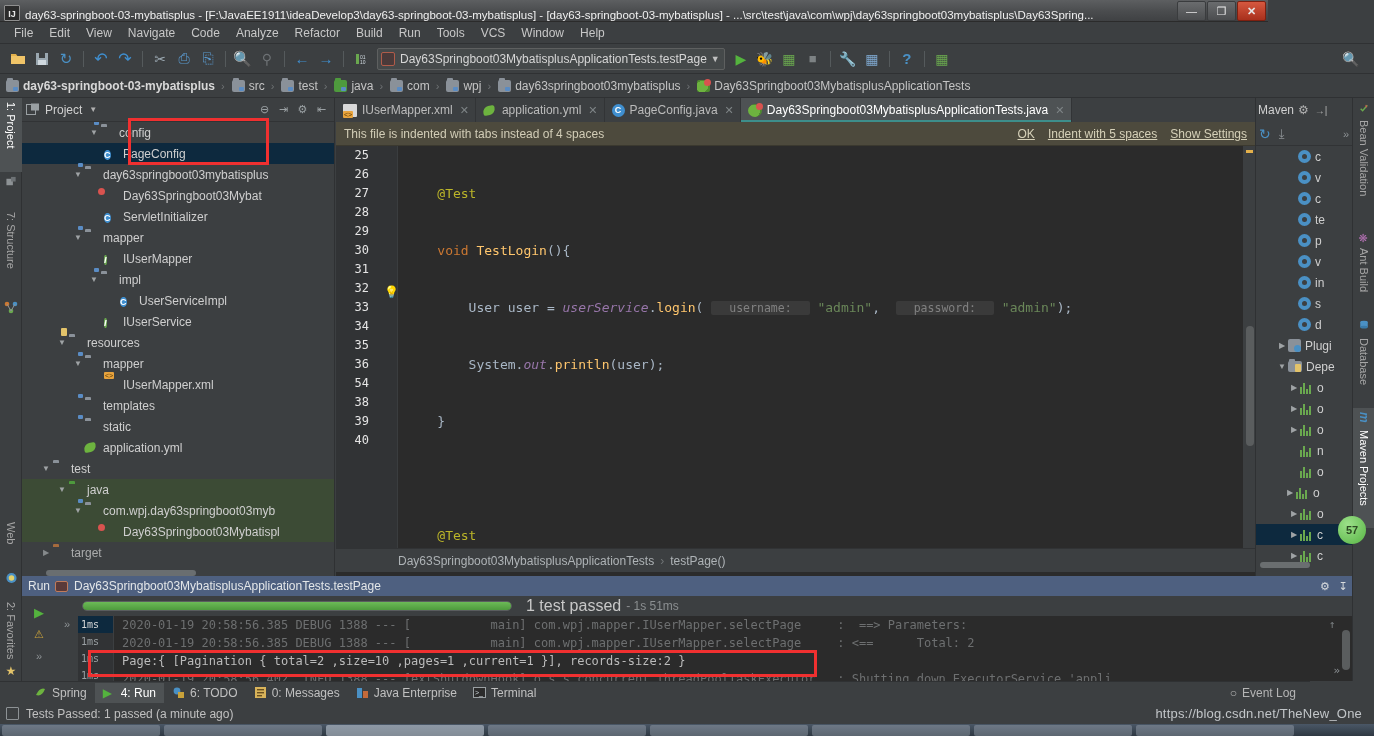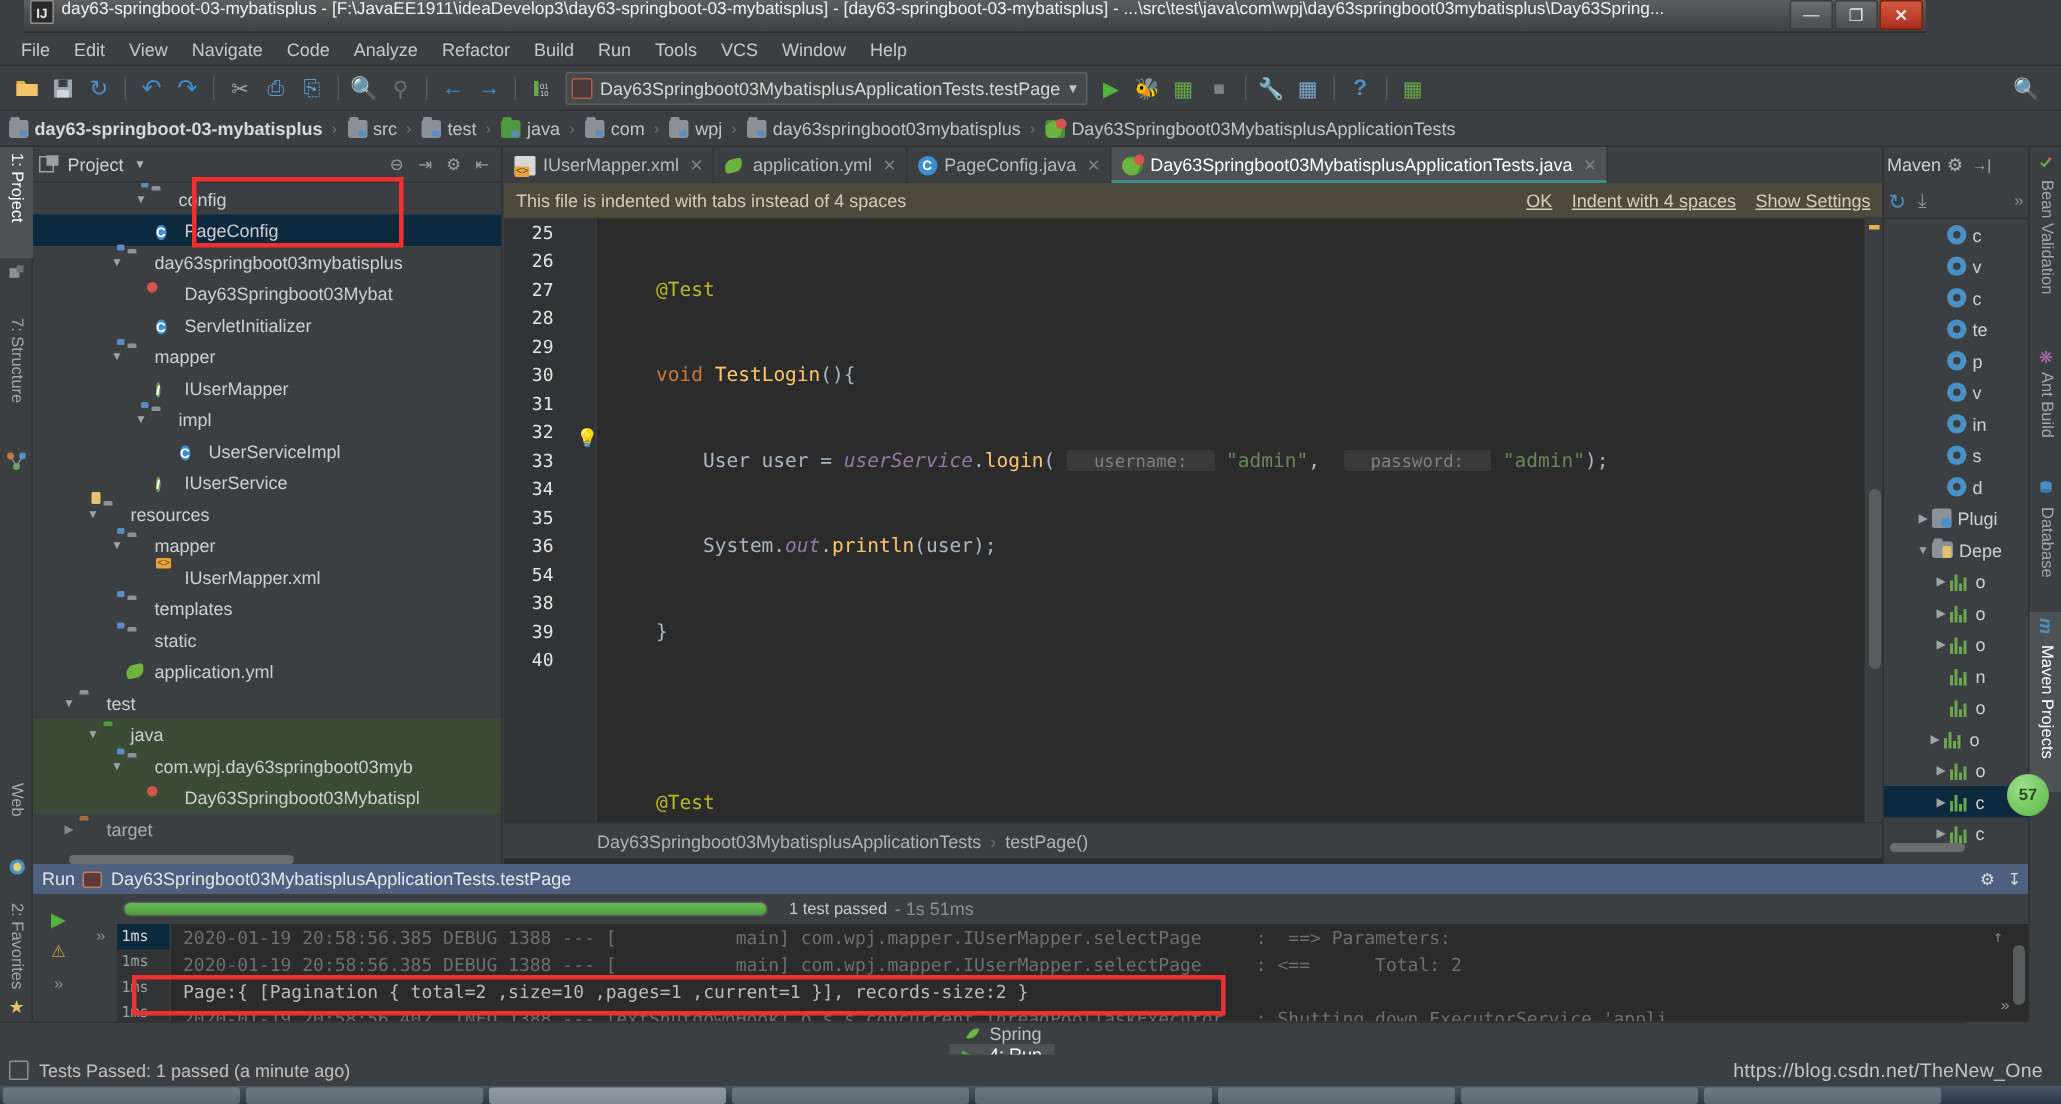--- a/index.html
+++ b/index.html
@@ -10,23 +10,23 @@
     background: #3c3f41;
     font-family: "Liberation Sans", sans-serif;
     font-size: 12px;
     color: #bbbbbb;
     -webkit-font-smoothing: antialiased;
   }
   .app { position: relative; width: 1374px; height: 736px; }
 
   
   .titlebar {
-    position: absolute; top: 0; left: 16px; width: 1268px; height: 22px;
+    position: absolute; top: 0; left: 0; width: 1268px; height: 22px;
     background: linear-gradient(to bottom, #5d5f61, #4a4c4e 55%, #3f4143);
-    display: flex; align-items: flex-start;
+    display: flex; align-items: flex-end;
     border-bottom: 1px solid #2b2b2b;
   }
   .titlebar .ij-logo {
     width: 16px; height: 16px; margin: 0 5px 0 4px;
     background: #2b2b2b; color: #e8e8e8;
     font-size: 9px; font-weight: bold; line-height: 16px; text-align: center;
     border: 1px solid #8f8f8f; border-radius: 1px;
   }
   .titlebar .title-text {
     flex: 1; font-size: 11.5px; color: #f0f0f0; white-space: nowrap;
@@ -259,42 +259,41 @@
   .run-tests { width: 36px; background: #313335; border-right: 1px solid #3c3f41; }
   .run-tests .tt { height: 17px; font-size: 10px; color: #9aa0a3; padding-left: 3px; line-height: 17px; font-family:"DejaVu Sans Mono",monospace;}
   .run-tests .tt.sel { background: #0d293e; color: #d8d8d8; }
 
   .run-main { flex: 1; position: relative; background: #2b2b2b; }
   .statusline { height: 20px; display: flex; align-items: center; background: #3c3f41; padding-left: 4px; }
   .progressbar {
     width: 430px; height: 10px; background: #4d5052; border-radius: 5px; overflow: hidden; border:1px solid #5a5d5f;
   }
   .progressbar .pb-fill { height: 100%; width: 100%; background: linear-gradient(to bottom,#6cba57,#4e9a3d); }
-  .statusline .st-text { font-size: 11px; color: #c8c8c8; margin-left: 14px; }
+  .statusline .st-text { font-size: 16px; color: #c8c8c8; margin-left: 14px; }
   .statusline .st-sub { font-size: 12px; color: #8b8f91; margin-left: 5px; }
 
   .console {
     position: relative; height: 65px; background: #2b2b2b; overflow: hidden;
     font-family: "DejaVu Sans Mono", monospace; font-size: 12px; color: #bbbbbb;
     padding-left: 8px; padding-top: 0px;
   }
   .console .ln { height: 18px; line-height: 18px; white-space: pre; }
   .console .dim { color: #6d6f70; }
   .console-scroll { position:absolute; right:14px; top:2px; width:12px; color:#7b8082; font-size:11px; text-align:center;}
   .console-more { position:absolute; right:12px; bottom:4px; color:#8d9295; font-size:11px;}
 
   
   .redbox { position: absolute; border: 3px solid #f03030; pointer-events: none; z-index: 50; }
 
   
   .toolstrip {
     position: absolute; top: 681px; left: 0; width: 1310px; height: 22px;
     background: #3c3f41; display: flex; align-items: center; padding-left: 26px;
     border-top: 1px solid #2f3133;
-    flex-direction: column;
   }
   .toolstrip .tsbtn {
     display: flex; align-items: center; height: 20px; padding: 0 8px; font-size: 12px; color: #c0c0c0;
   }
   .toolstrip .tsbtn.active { background: #4e5254; color: #ffffff; }
   .toolstrip .tsbtn .ts-ico { width: 13px; height: 13px; margin-right: 5px; }
   .toolstrip .ts-spacer { flex: 1; }
   .toolstrip .eventlog { display:flex; align-items:center; font-size:12px; color:#b5b5b5; margin-right: 14px;}
 
   .statusbar {
@@ -656,21 +655,21 @@
       <div class="tab active">
         <span class="tabicon ic-springboot"></span>
         <span>Day63Springboot03MybatisplusApplicationTests.java</span>
         <span class="closex">✕</span>
       </div>
     </div>
 
     <div class="notifybar">
       <span class="nb-msg">This file is indented with tabs instead of 4 spaces</span>
       <a>OK</a>
-      <a>Indent with 4 spaces</a>
+      <a>Indent with 5 spaces</a>
       <a>Show Settings</a>
     </div>
 
     <div class="codearea">
       <div class="gutter">
         <div class="gl">25</div>
         <div class="gl">26</div>
         <div class="gl">27</div>
         <div class="gl">28</div>
         <div class="gl">29</div>

